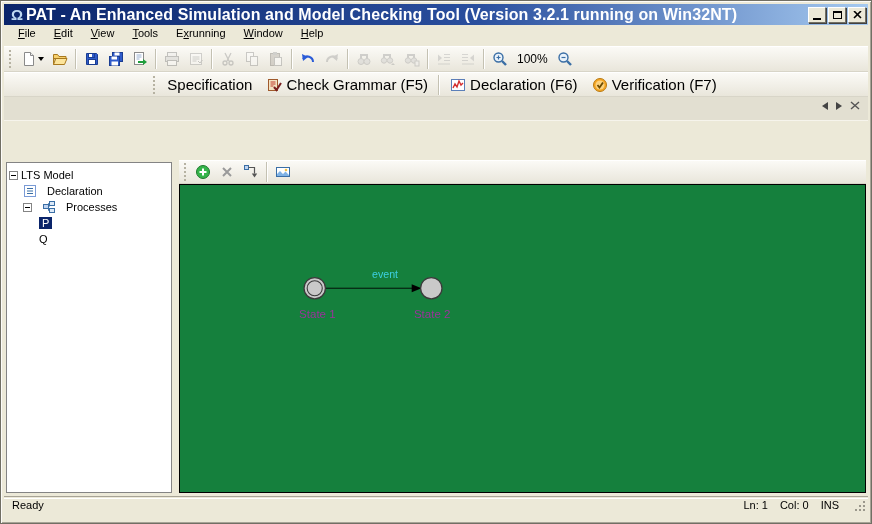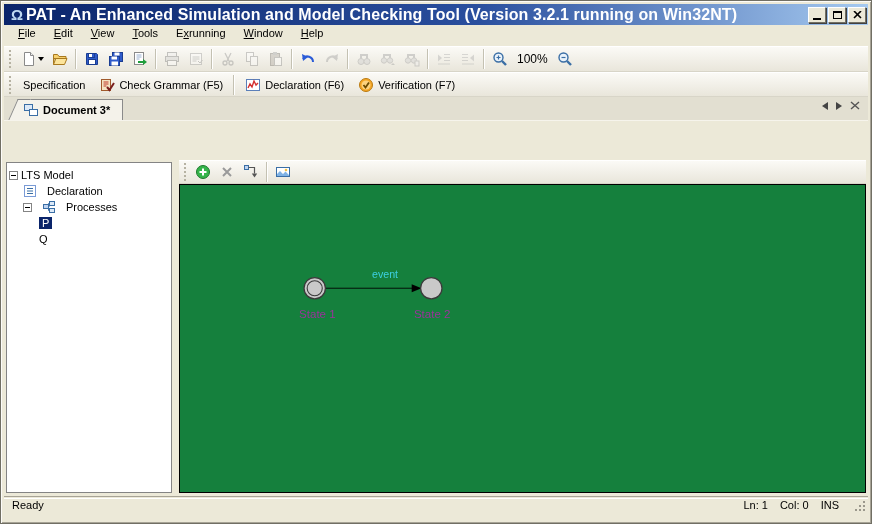--- a/index.html
+++ b/index.html
@@ -30,21 +30,21 @@
   .menubar { height:21px; flex:0 0 21px; display:flex; align-items:flex-start; font-size:11px; color:#000; padding-left:6px; gap:2px; }
   .menuitem { padding:2px 8px; }
   .mn { text-decoration:underline; }
   
   .toolbar1, .toolbar2, .canvas-toolbar {
     display:flex; align-items:center;
     background:linear-gradient(#FBFAF6,#E9E6DB);
     border-top:1px solid #fff; border-bottom:1px solid #D8D5C8;
   }
   .toolbar1 { height:26px; flex:0 0 26px; padding-left:2px; }
-  .toolbar2 { height:25px; flex:0 0 25px; padding-left:2px; font-size:11px; }
+  .toolbar2 { height:25px; flex:0 0 25px; padding-left:2px; font-size:15px;justify-content:center; }
   .grip { width:5px; height:18px; margin:0 3px 0 2px;
     background:repeating-linear-gradient(to bottom,#b6b2a2 0 2px,transparent 2px 4px);
     background-size:2px 100%; background-repeat:no-repeat; background-position:1px 0; }
   .tbtn { width:24px; height:22px; display:flex; align-items:center; justify-content:center; border:1px solid transparent; border-radius:2px; }
   .tbtn.split { width:32px; gap:1px; }
   .tbtn.off { opacity:.4; filter:grayscale(85%); }
   .sep { width:2px; height:20px; border-left:1px solid #C4C1B2; border-right:1px solid #fff; margin:0 3px; }
   .zoomlevel { font-size:12px; color:#000; padding:0 5px; }
   .darr { width:0; height:0; border-left:3px solid transparent; border-right:3px solid transparent; border-top:4px solid #000; }
   .rbtn { display:flex; align-items:center; gap:4px; padding:3px 6px; border:1px solid transparent; border-radius:2px; color:#000; }
@@ -297,27 +297,20 @@
       <svg width="16" height="16" viewBox="0 0 16 16">
           <circle cx="8" cy="8" r="6.5" fill="#F5A623" stroke="#B97A12"></circle>
           <circle cx="8" cy="8" r="4.5" fill="#FCD27E"></circle>
           <path d="M5.5 8l2 2.5L11 5.5" fill="none" stroke="#6B4A00" stroke-width="1.8"></path>
         </svg>
       <span>Verification (F7)</span>
     </span>
   </div>
 
   <div class="tabstrip">
-    <span class="tab">
-      <svg width="16" height="16" viewBox="0 0 16 16">
-          <rect x="1.5" y="2.5" width="8" height="6" fill="#DCE9F7" stroke="#3A6EA5"></rect>
-          <rect x="6.5" y="7.5" width="8" height="6" fill="#fff" stroke="#3A6EA5"></rect>
-        </svg>
-      <span>Document 3*</span>
-    </span>
     <span class="tabnav">
       <span class="tri-l"></span>
       <span class="tri-r"></span>
       <svg width="10" height="9" viewBox="0 0 10 9">
           <path d="M1 1l8 7M9 1L1 8" stroke="#555" stroke-width="1.4"></path>
         </svg>
     </span>
   </div>
 
   <div class="main">

